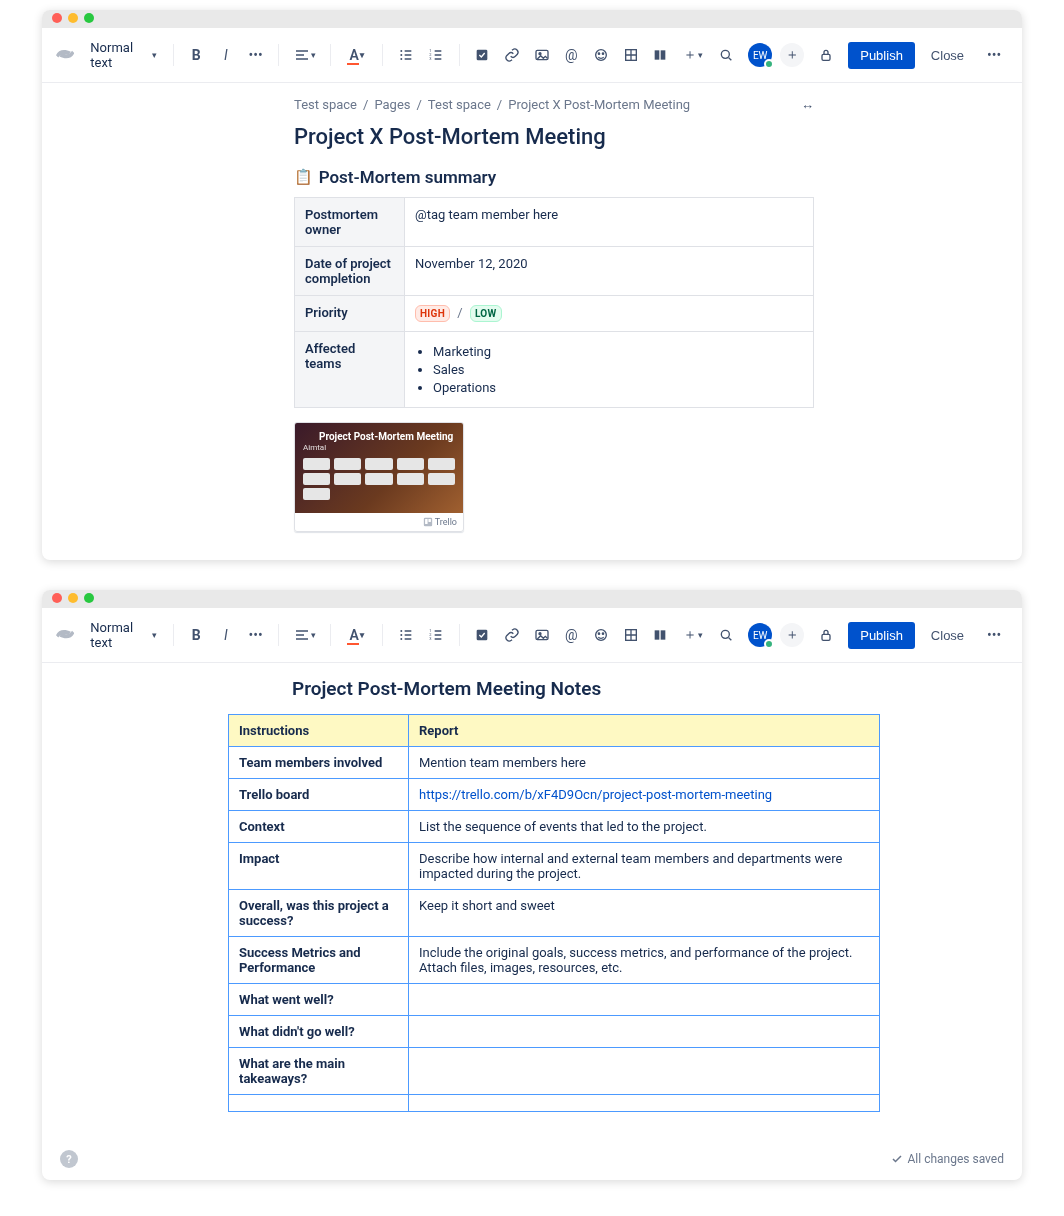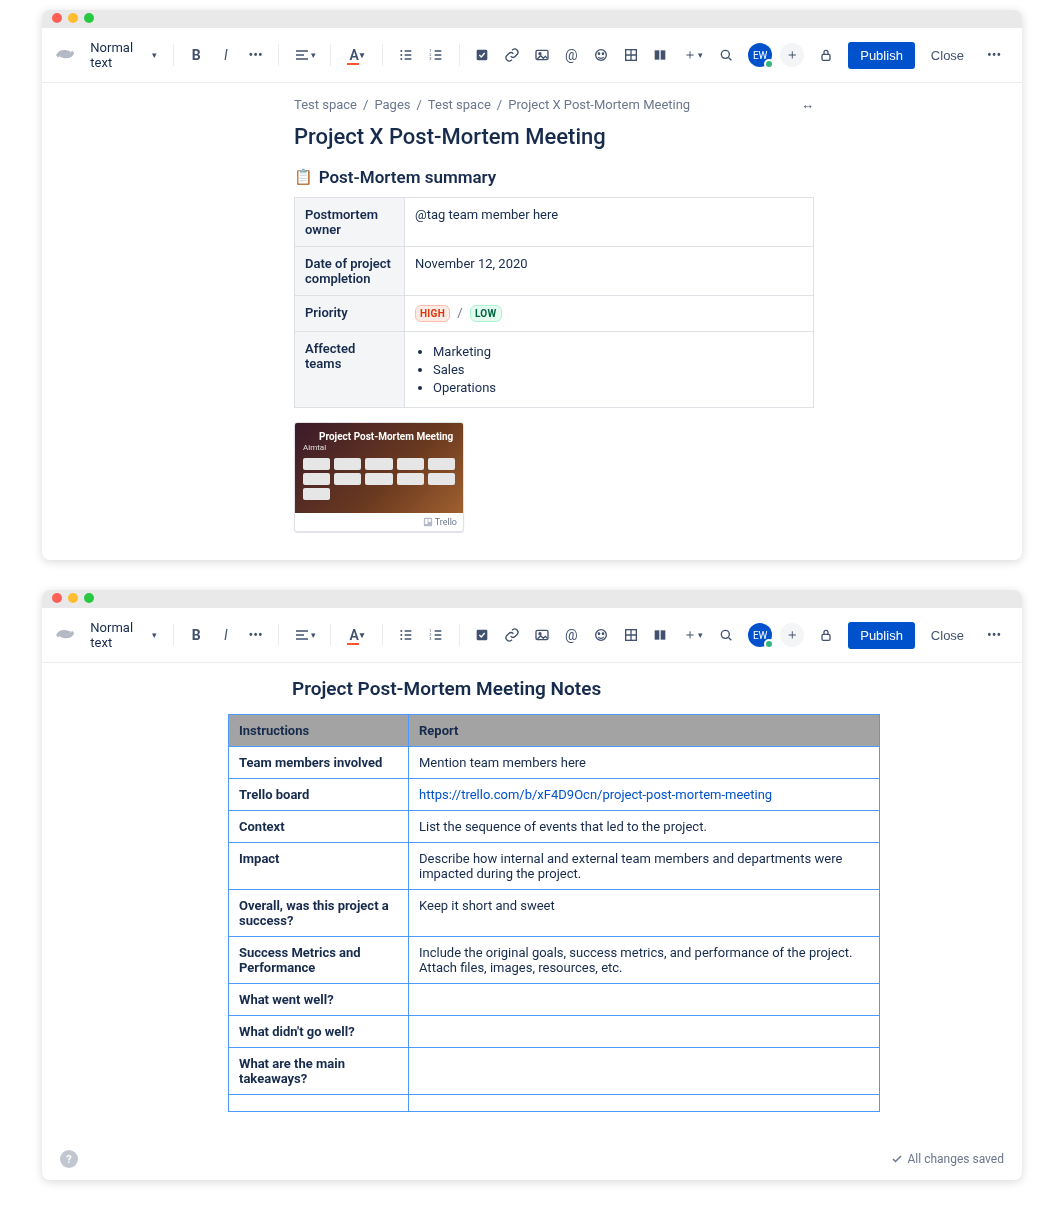--- a/index.html
+++ b/index.html
@@ -44,21 +44,21 @@
   .card-img .ct{font-size:10px;font-weight:700;line-height:1.2;padding-left:16px;}
   .card-img .cs{font-size:8px;opacity:.85;}
   .mini-cols{display:flex;gap:4px;margin-top:6px;}
   .mini-col{flex:1;display:flex;flex-direction:column;gap:3px;}
   .mini-card{height:12px;background:#e6e6e6;border-radius:2px;}
   .card-foot{height:18px;display:flex;align-items:center;justify-content:flex-end;padding:0 6px;font-size:9px;color:#6B778C;gap:2px;}
   
   .content-mid{max-width:652px;margin:0 auto 0 158px;}
   h1.page-title2{font-size:19px;font-weight:600;color:#172B4D;margin-bottom:14px;margin-left:64px;}
   table.notes{width:100%;border-collapse:collapse;border:1px solid #4C9AFF;font-size:13px;}
-  table.notes th{background:#a3a3a3;border:1px solid #4C9AFF;padding:8px 10px;text-align:left;font-weight:700;}
+  table.notes th{background:#fef9c3;border:1px solid #4C9AFF;padding:8px 10px;text-align:left;font-weight:700;}
   table.notes td{border:1px solid #4C9AFF;padding:8px 10px;vertical-align:top;}
   table.notes td.lbl{font-weight:700;width:180px;}
   table.notes a{color:#0052CC;text-decoration:none;}
   .footer{display:flex;align-items:center;justify-content:space-between;padding:10px 18px 12px;font-size:12px;color:#6B778C;}
   .help{width:18px;height:18px;border-radius:50%;background:#C1C7D0;color:#fff;display:flex;align-items:center;justify-content:center;font-size:11px;font-weight:700;}
   .saved{display:flex;align-items:center;gap:5px;}
   .caret-down{font-size:9px;color:#42526E;}
   .tool-A{position:relative;font-weight:600;font-size:14px;}
   .tool-A-under{position:absolute;bottom:4px;left:6px;width:12px;height:2px;background:#FF5630;}
 </style>

